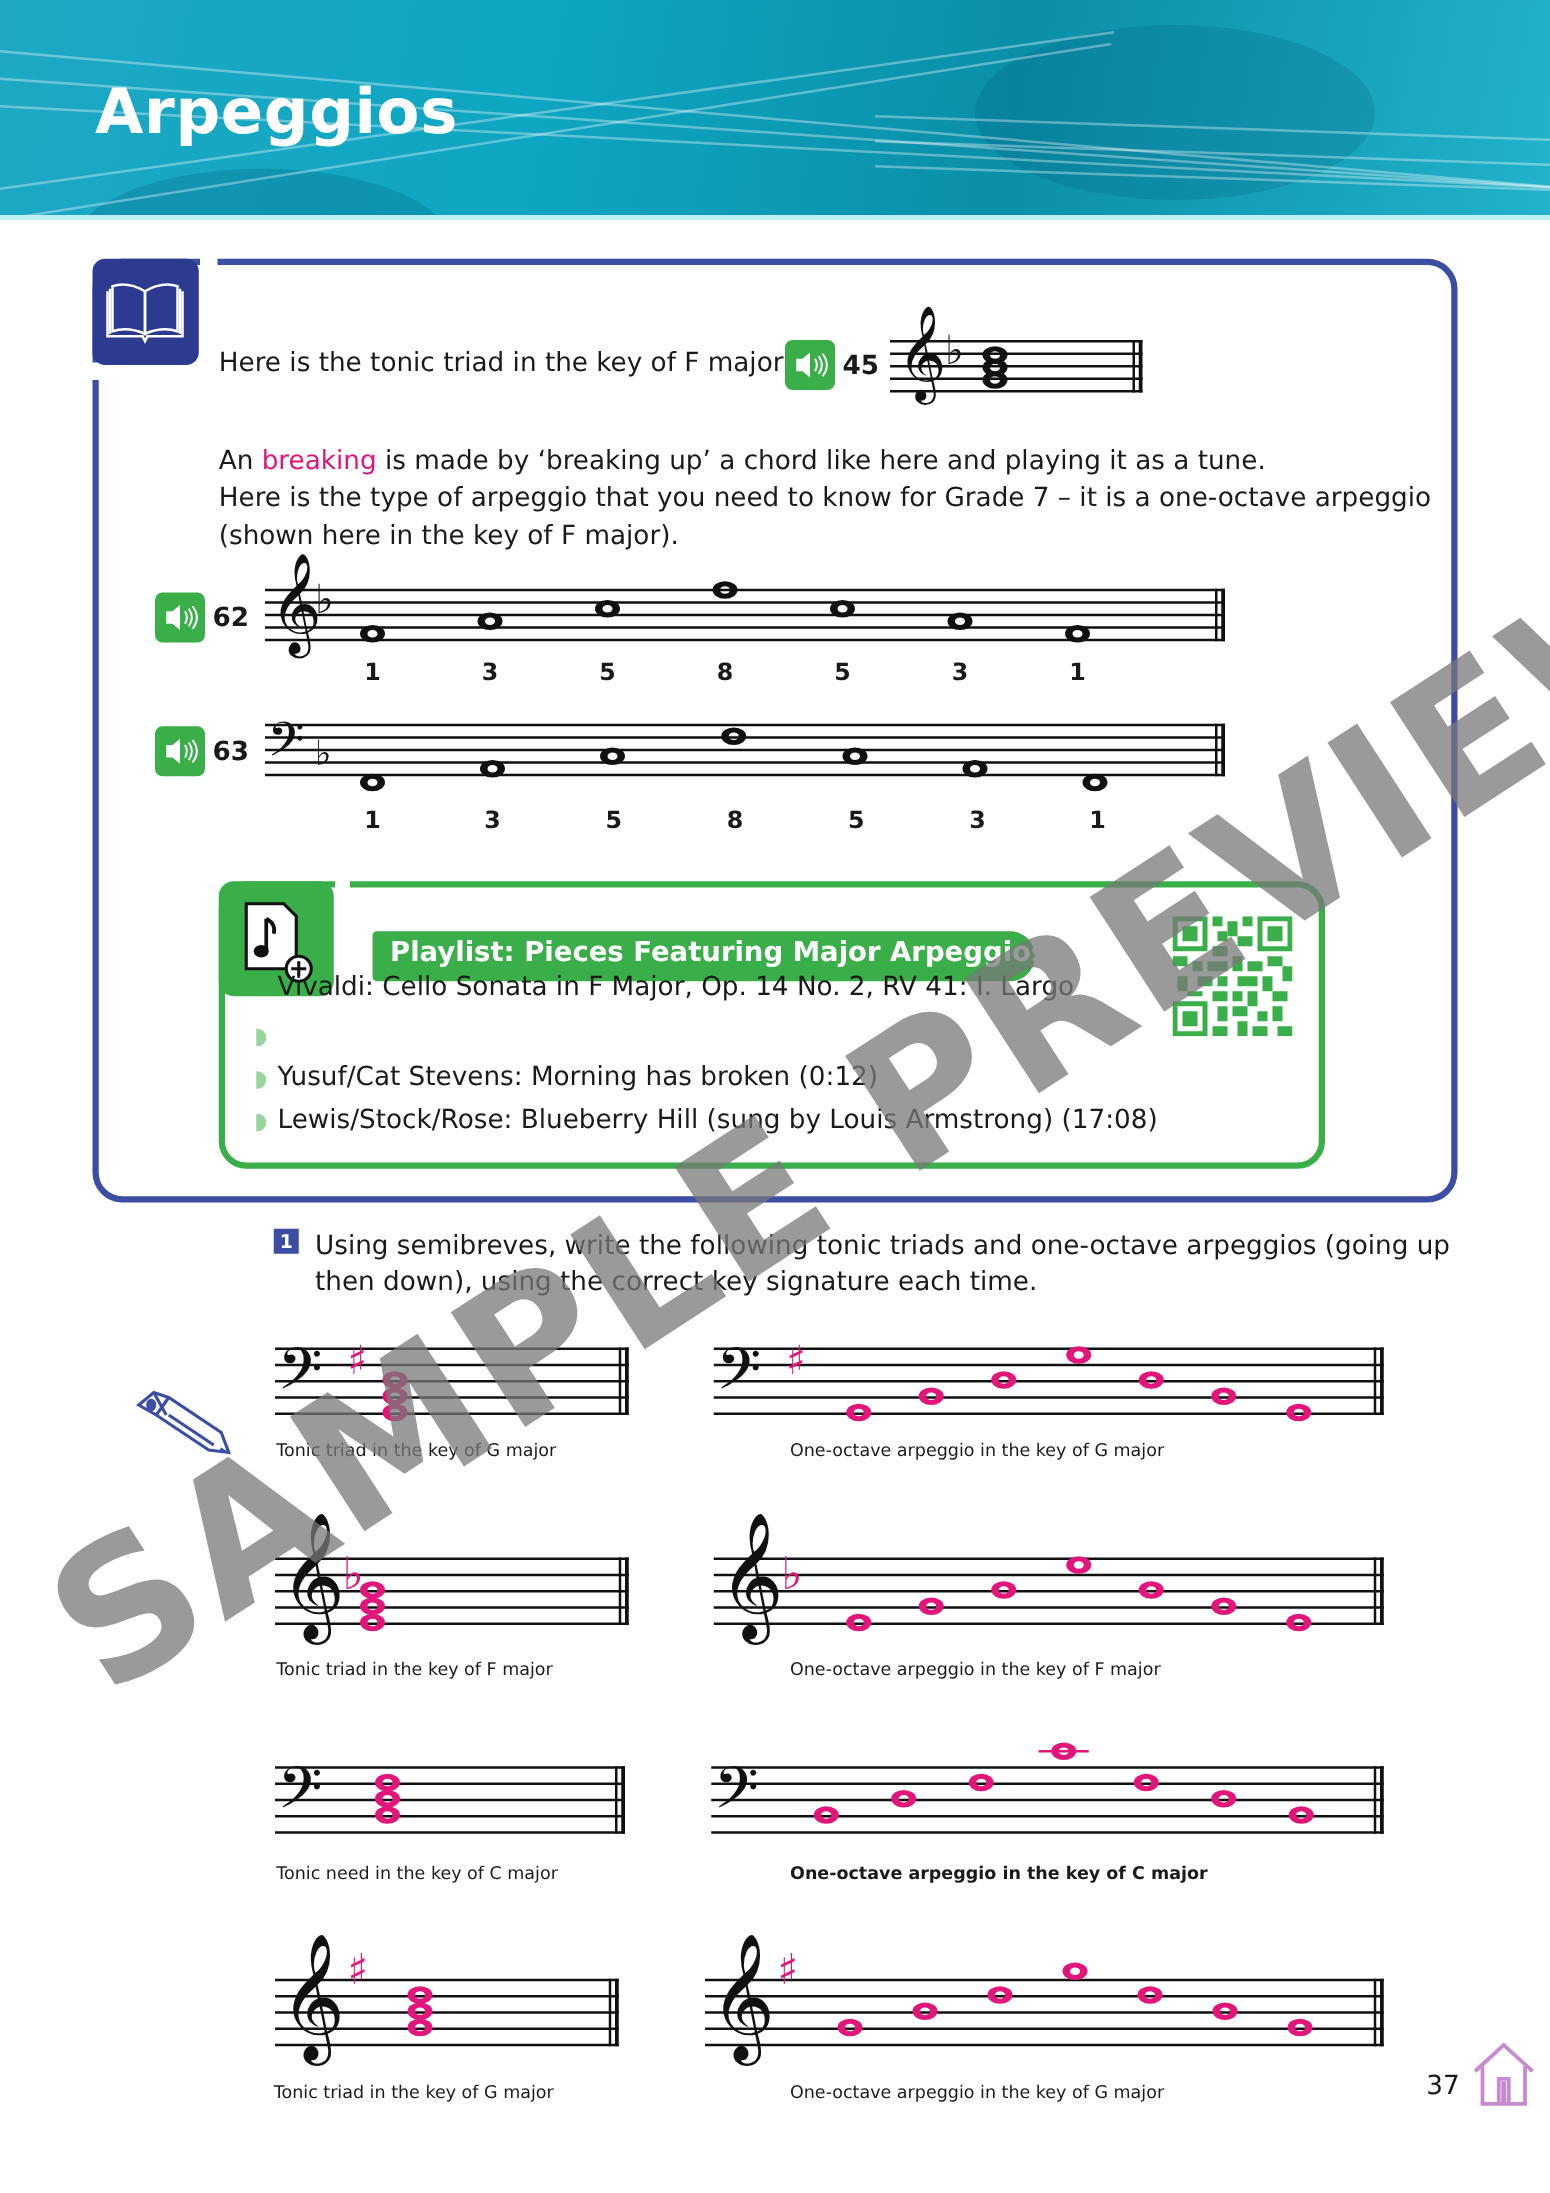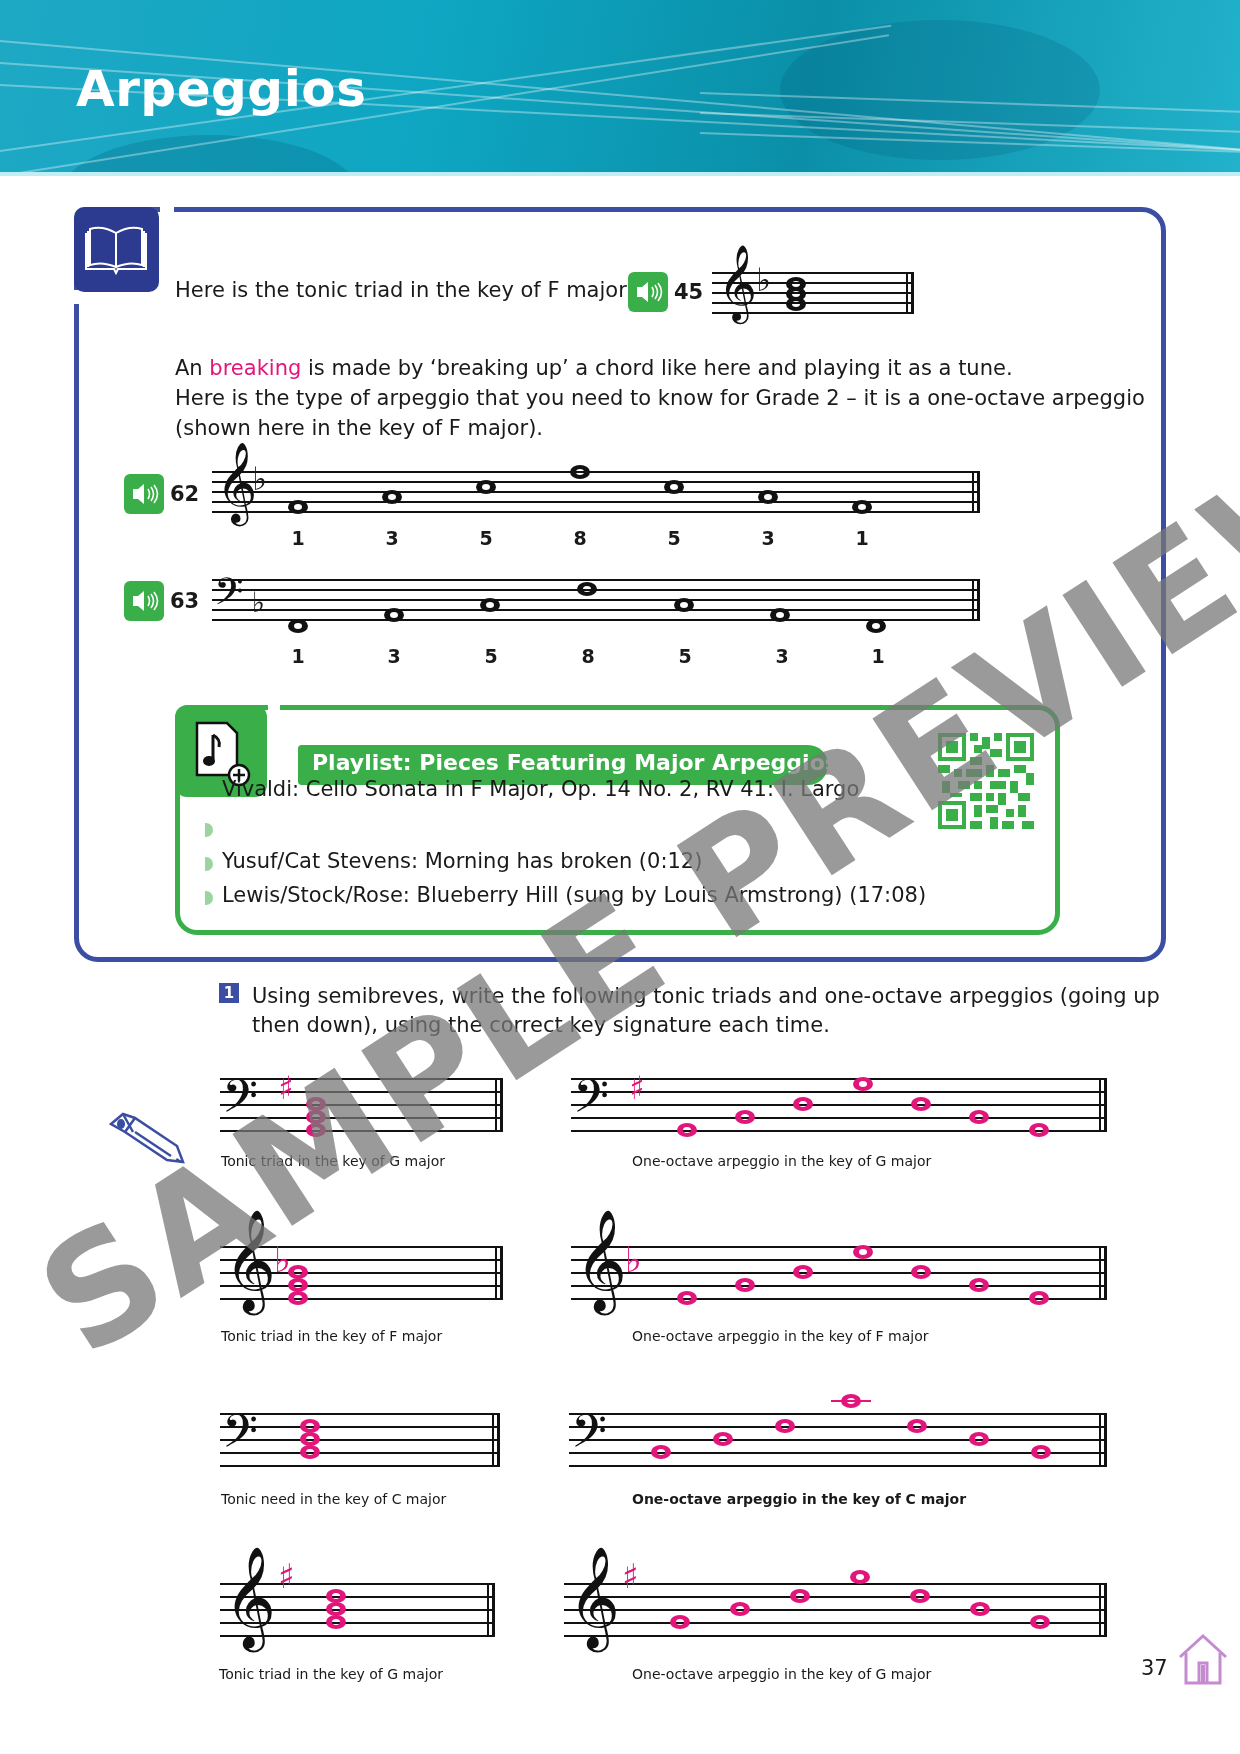--- a/index.html
+++ b/index.html
@@ -100,21 +100,21 @@
   <div class="bar-end1" style="top:2px;height:42px"></div>
     <div class="bar-end2" style="top:2px;height:42px"></div>
   <div class="clef" style="left:6px;top:-20px;font-size:66px;">𝄞</div>
   <div class="acc" style="left:44px;top:-6px;font-size:32px;">♭</div>
   <div class="note black" style="left:74px;top:7px;"></div>
   <div class="note black" style="left:74px;top:17px;"></div>
   <div class="note black" style="left:74px;top:27px;"></div>
 </div>
 
 <div class="txt" style="left:175px;top:353px;"><span>An </span><span class="pink">breaking</span><span> is made by ‘breaking up’ a chord like here and playing it as a tune.</span></div>
-<div class="txt" style="left:175px;top:383px;">Here is the type of arpeggio that you need to know for Grade 2 – it is a one-octave arpeggio</div>
+<div class="txt" style="left:175px;top:383px;">Here is the type of arpeggio that you need to know for Grade 7 – it is a one-octave arpeggio</div>
 <div class="txt" style="left:175px;top:413px;">(shown here in the key of F major).</div>
 
 <div class="audio-btn" style="left:124px;top:474px;">
   <svg width="40" height="40" viewBox="0 0 40 40">
     <path d="M9 15 h5 l6 -5 v20 l-6 -5 h-5z" fill="#fff"></path>
     <path d="M24 15 q3 5 0 10 M27 13 q5 7 0 14 M30 11 q7 9 0 18" stroke="#fff" stroke-width="1.6" fill="none"></path>
   </svg>
 </div>
 <div class="track-num" style="left:170px;top:482px;">62</div>
 

